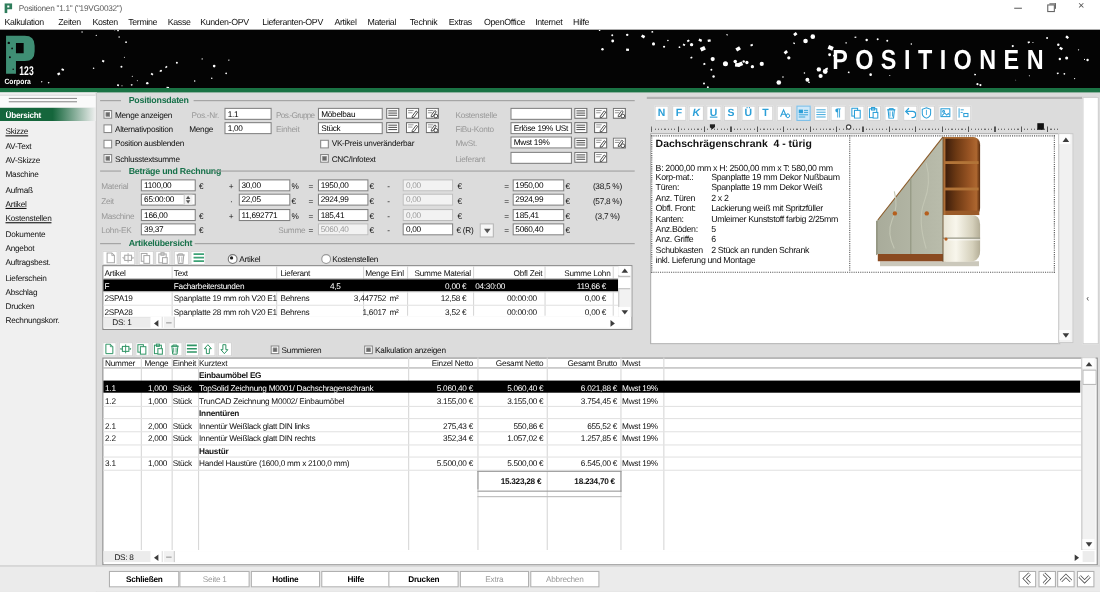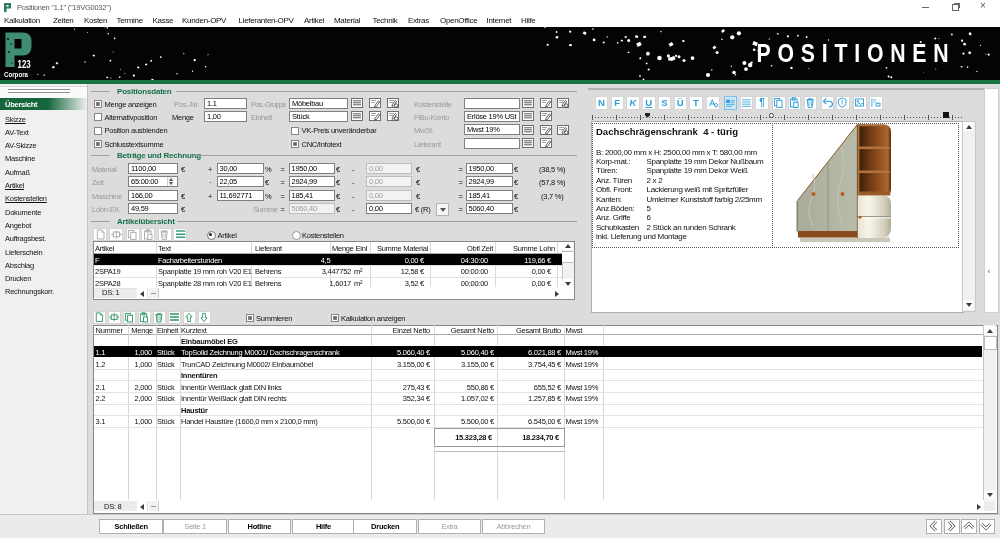--- a/index.html
+++ b/index.html
@@ -242,21 +242,21 @@
 <div class="hl" style="left:91px;top:155px;width:19px"></div>
 <div class="hd" style="left:117px;top:151.5px">Beträge und Rechnung</div>
 <div class="hl" style="left:194px;top:155px;width:383px"></div>
 <div class="t g" style="left:92px;top:165px">Material</div>
 <div class="t g" style="left:92px;top:178.3px">Zeit</div>
 <div class="t g" style="left:92px;top:191.6px">Maschine</div>
 <div class="t g" style="left:92px;top:205px">Lohn-EK</div>
 <div class="inp" style="left:128px;top:163px;width:46px">1100,00</div>
 <div class="inp" style="left:128px;top:176.3px;width:46px">65:00:00</div>
 <div class="inp" style="left:128px;top:189.6px;width:46px">166,00</div>
-<div class="inp" style="left:128px;top:203px;width:46px">49,59</div>
+<div class="inp" style="left:128px;top:203px;width:46px">39,37</div>
 <div class="a" style="left:167px;top:177.3px;width:7px;height:9px;background:#f2f2f2;border-left:1px solid #ccc">
     <div class="tri-u" style="left:0.5px;top:1px;border-bottom-color:#555;border-left-width:2.5px;border-right-width:2.5px;border-bottom-width:3px"></div>
     <div class="tri-d" style="left:0.5px;top:5px;border-top-color:#555;border-left-width:2.5px;border-right-width:2.5px;border-top-width:3px"></div>
   </div>
 <div class="t" style="left:181px;top:165px">€</div>
 <div class="t" style="left:181px;top:191.6px">€</div>
 <div class="t" style="left:181px;top:205px">€</div>
 <div class="t" style="left:208px;top:165px">+</div>
 <div class="t" style="left:209px;top:177.5px">·</div>
 <div class="t" style="left:208px;top:191.6px">+</div>
@@ -490,23 +490,23 @@
 <div class="t" style="left:95px;top:244px">Artikel</div>
 <div class="t" style="left:158px;top:244px">Text</div>
 <div class="t" style="left:255px;top:244px">Lieferant</div>
 <div class="t" style="left:332px;top:244px;width:35px;text-align:right">Menge Einl</div>
 <div class="t" style="left:372px;top:244px;width:56px;text-align:right">Summe Material</div>
 <div class="t" style="left:432px;top:244px;width:61px;text-align:right">Obfl Zeit</div>
 <div class="t" style="left:497px;top:244px;width:58px;text-align:right">Summe Lohn</div>
 <div class="a" style="left:94px;top:254px;width:468px;height:11px;background:#000"></div>
 <div class="t" style="left:95px;top:255.5px;color:#fff">F</div>
 <div class="t" style="left:158px;top:255.5px;color:#fff">Facharbeiterstunden</div>
-<div class="t" style="left:300px;top:255.5px;width:51px;text-align:center;color:#fff">4,5</div>
+<div class="t" style="left:300px;top:255.5px;width:51px;text-align:left;color:#fff">4,5</div>
 <div class="t" style="left:372px;top:255.5px;width:52px;text-align:right;color:#fff">0,00 €</div>
-<div class="t" style="left:432px;top:255.5px;width:56px;text-align:right;color:#fff">04:30:00</div>
+<div class="t" style="left:432px;top:255.5px;width:56px;text-align:left;color:#fff">04:30:00</div>
 <div class="t" style="left:497px;top:255.5px;width:54px;text-align:right;color:#fff">119,66 €</div>
 <div class="hline" style="left:94px;top:265px;width:468px"></div>
 <div class="t" style="left:95px;top:267px">2SPA19</div>
 <div class="t" style="left:158px;top:267px">Spanplatte 19 mm roh V20 E1</div>
 <div class="t" style="left:255px;top:267px">Behrens</div>
 <div class="t" style="left:300px;top:267px;width:51px;text-align:right">3,447752</div>
 <div class="t" style="left:354px;top:267px">m²</div>
 <div class="t" style="left:372px;top:267px;width:52px;text-align:right">12,58 €</div>
 <div class="t" style="left:432px;top:267px;width:56px;text-align:right">00:00:00</div>
 <div class="t" style="left:497px;top:267px;width:54px;text-align:right">0,00 €</div>

